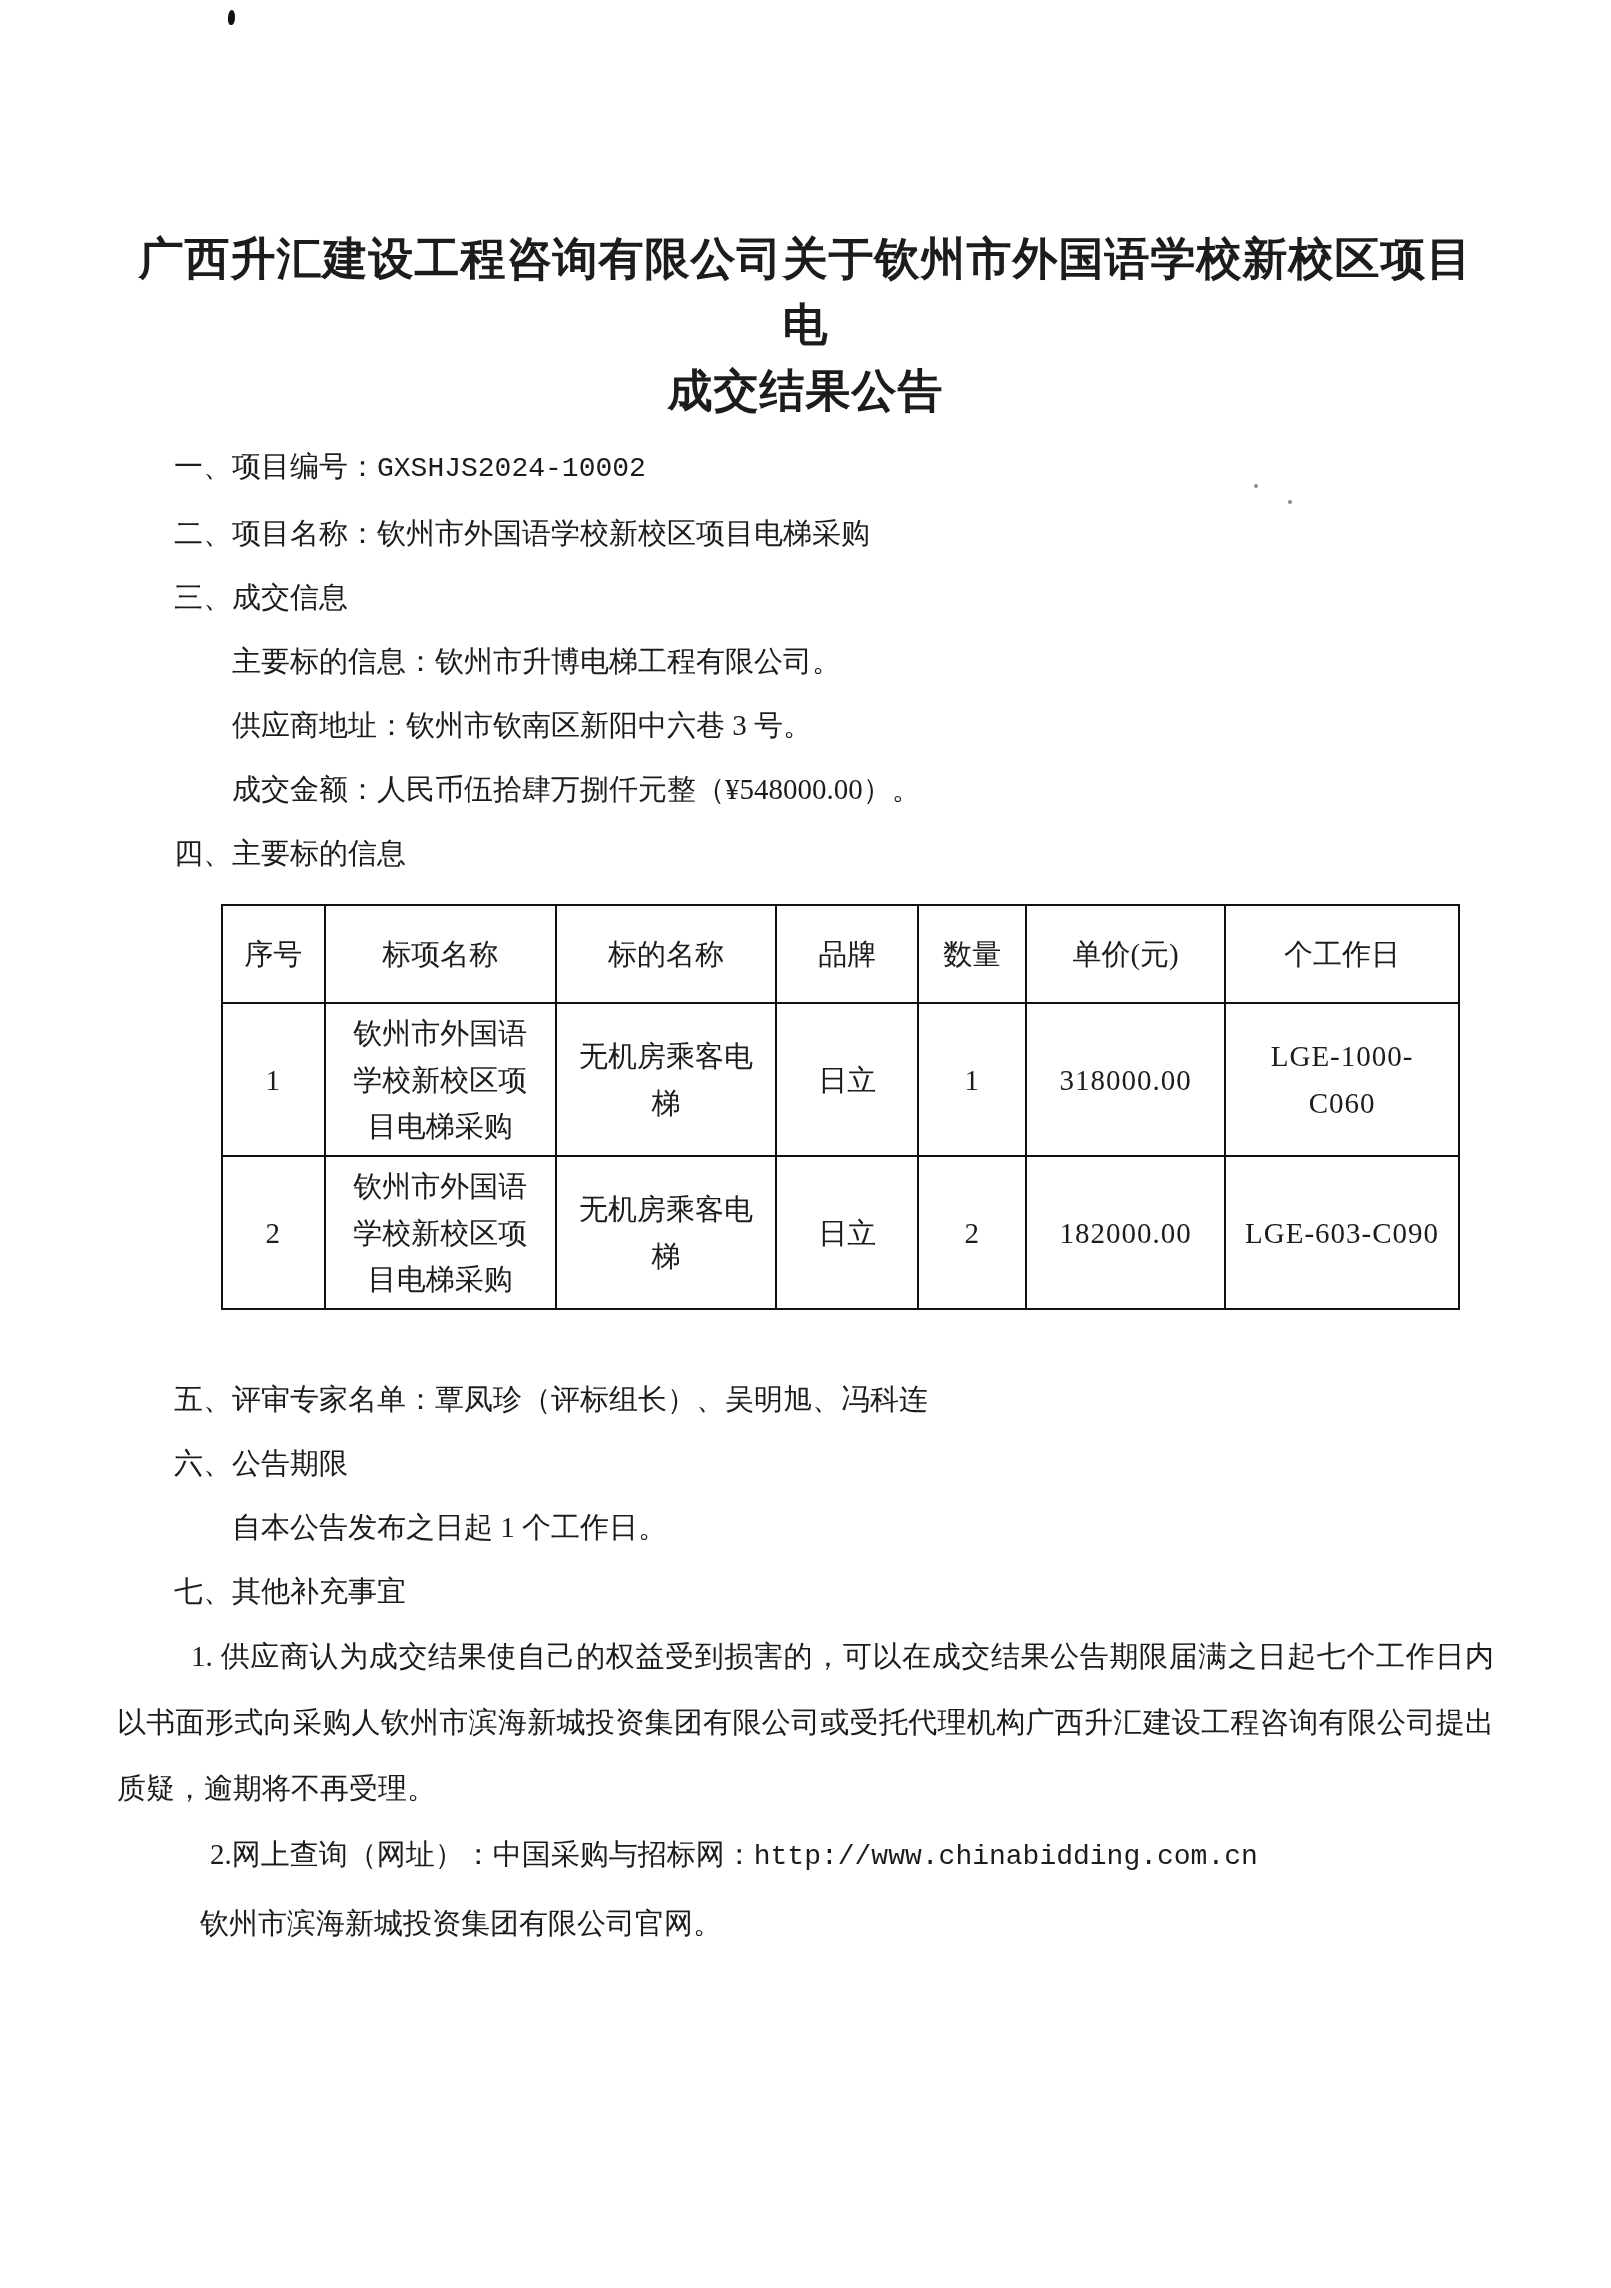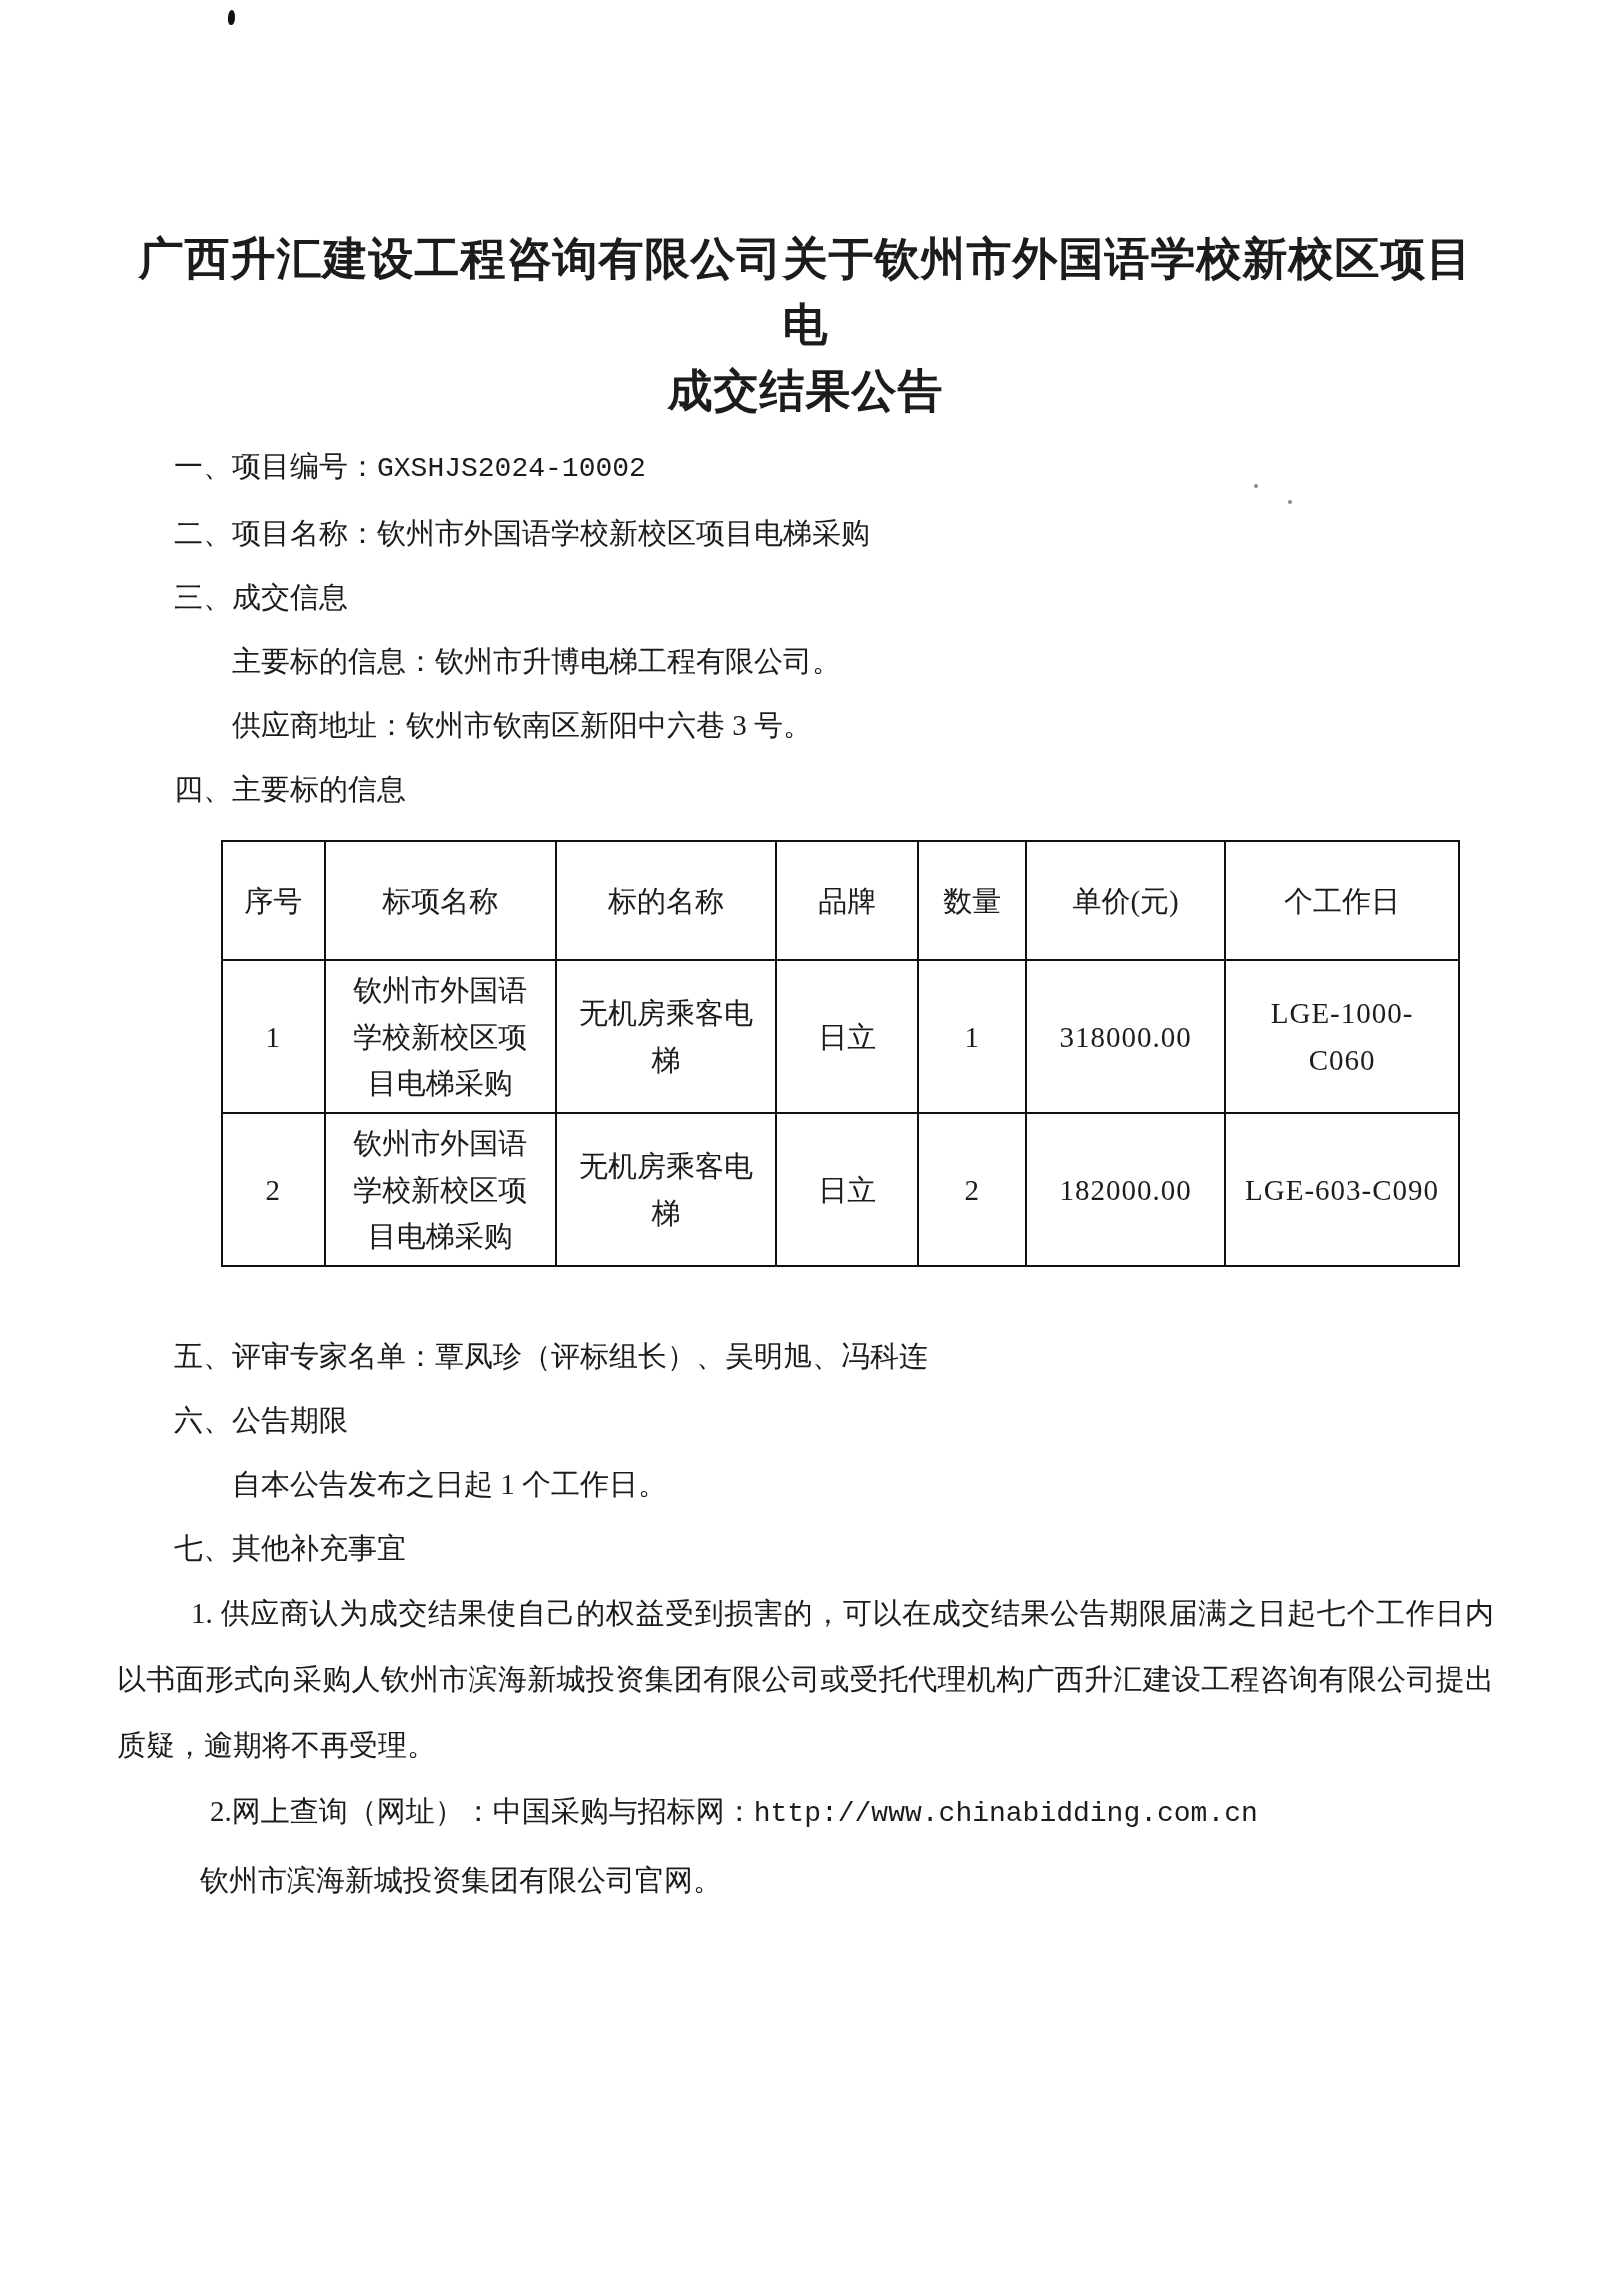--- a/index.html
+++ b/index.html
@@ -47,21 +47,21 @@
   }
   table.bids td,table.bids th{
     border:2px solid #111;
     border-top-width:2.9px;border-bottom-width:2.9px;
     text-align:center;vertical-align:middle;
     font-weight:normal;
     padding:5.9px 15.6px;
     line-height:1.6;
     overflow:hidden;
   }
-  tr.hrow{height:119px;}
+  tr.hrow{height:98px;}
   tr.drow{height:144px;}
   .num{font-family:"Liberation Serif","DejaVu Serif",serif;letter-spacing:1px;}
   
   .para{
     margin:0;padding:0;font-size:29px;line-height:66px;
     text-align:justify;text-indent:74px;
   }
   .pline2{padding-left:93px;}
   .pline3{padding-left:83px;}
   .pline2,.pline3{margin:0;font-size:29px;line-height:66px;white-space:nowrap;}
@@ -84,20 +84,21 @@
     <p class="line heading"><span>一、项目编号：</span><span class="mono">GXSHJS2024-10002</span></p>
 
     <p class="line heading">二、项目名称：钦州市外国语学校新校区项目电梯采购</p>
 
     <p class="line heading">三、成交信息</p>
 
     <p class="line indent1">主要标的信息：钦州市升博电梯工程有限公司。</p>
 
     <p class="line indent1">供应商地址：钦州市钦南区新阳中六巷 3 号。</p>
 
+    <p class="line indent1">成交金额：人民币伍拾肆万捌仟元整（¥548000.00）。</p>
 
     <p class="line heading">四、主要标的信息</p>
 
     <table class="bids">
       <colgroup>
         <col style="width:8.3%">
           <col style="width:18.7%">
           <col style="width:17.8%">
           <col style="width:11.5%">
           <col style="width:8.7%">

